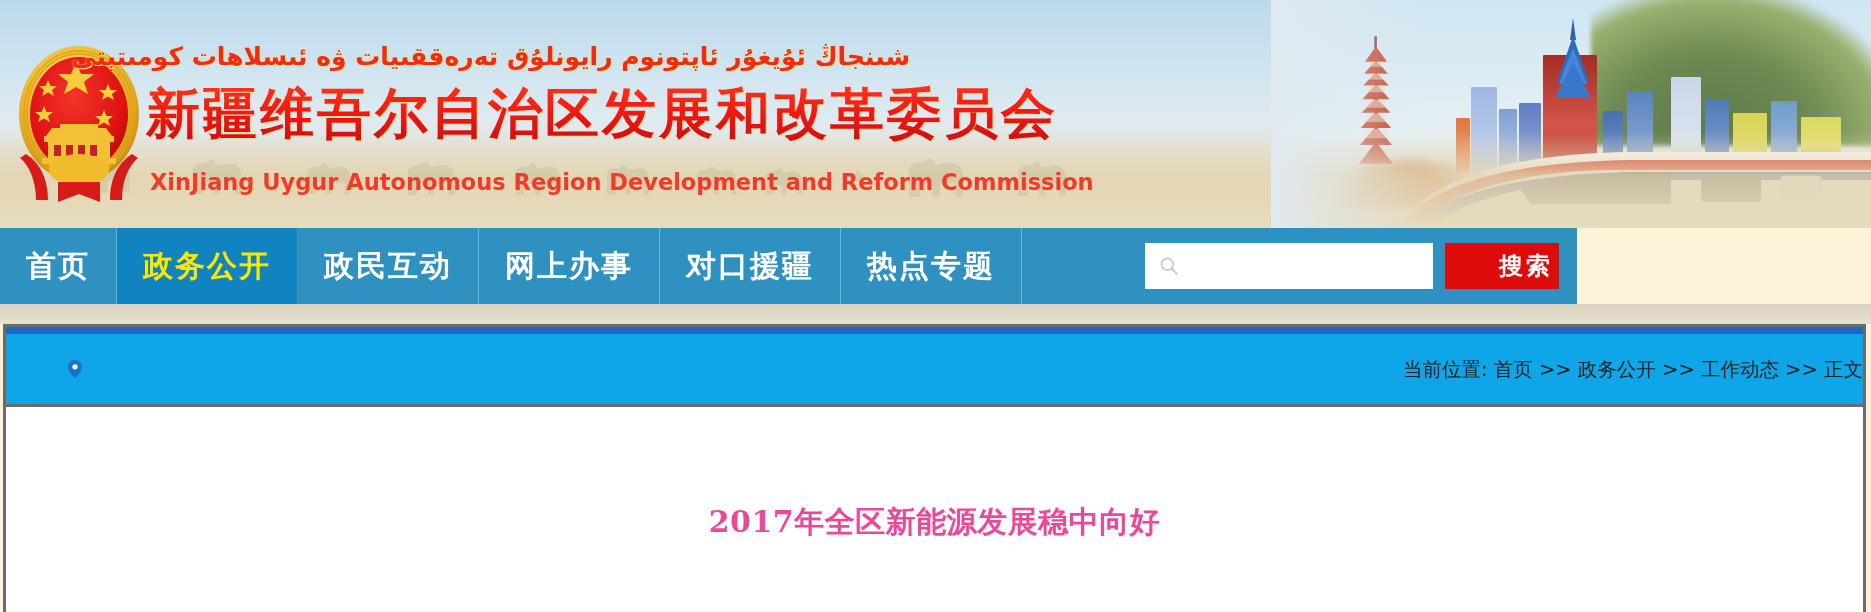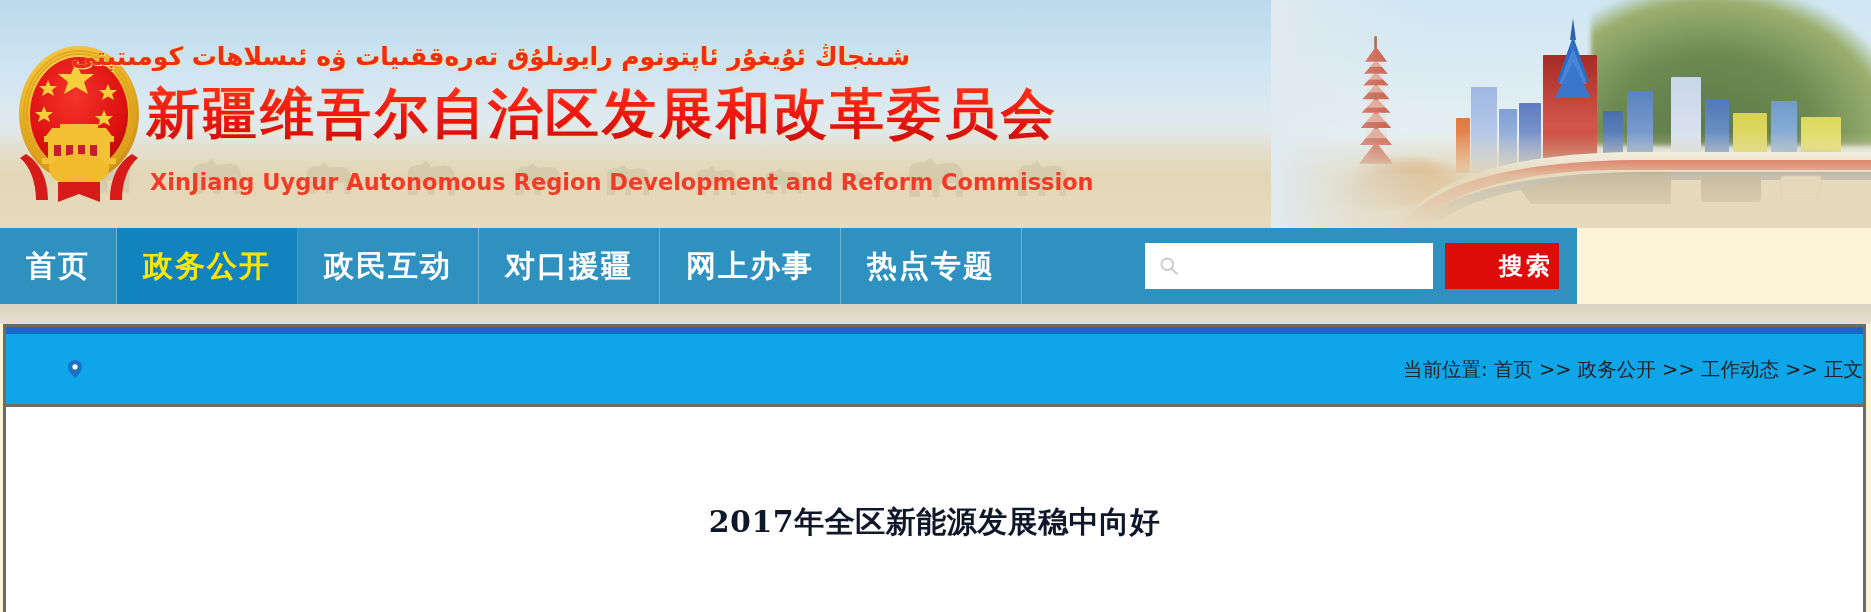--- a/index.html
+++ b/index.html
@@ -172,21 +172,21 @@
     white-space:nowrap;
   }
   .article{
     height:205px;
     background:#fff;
     display:flex; align-items:flex-start; justify-content:center;
     padding-top:95px;
   }
   .article-title{
     font-family:"DejaVu Serif","Liberation Serif",serif;
-    font-size:30px; font-weight:bold; color:#0f172a;
+    font-size:30px; font-weight:bold; color:#ec4899;
     letter-spacing:.5px;
     text-align:center;
   }
 </style>
 </head>
 <body>
 
 <div class="banner">
   <div class="banner-sky"></div>
 
@@ -364,24 +364,24 @@
   <div class="nav-item">
       <span>首页</span>
     </div>
   <div class="nav-item active">
       <span>政务公开</span>
     </div>
   <div class="nav-item">
       <span>政民互动</span>
     </div>
   <div class="nav-item">
+      <span>网上办事</span>
+    </div>
+  <div class="nav-item">
       <span>对口援疆</span>
-    </div>
-  <div class="nav-item">
-      <span>网上办事</span>
     </div>
   <div class="nav-item">
       <span>热点专题</span>
     </div>
 
   <div class="nav-spacer"></div>
 
   <div class="nav-search">
     <div class="search-box">
       <svg class="search-icon" viewBox="0 0 24 24">

